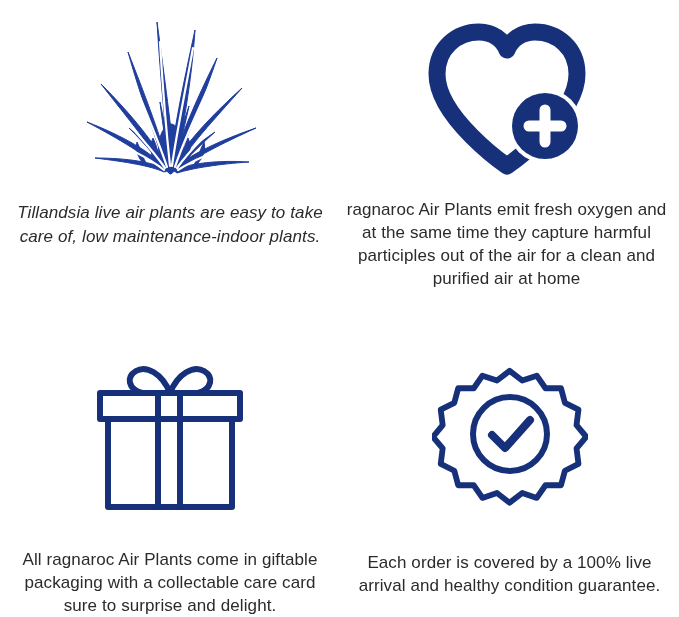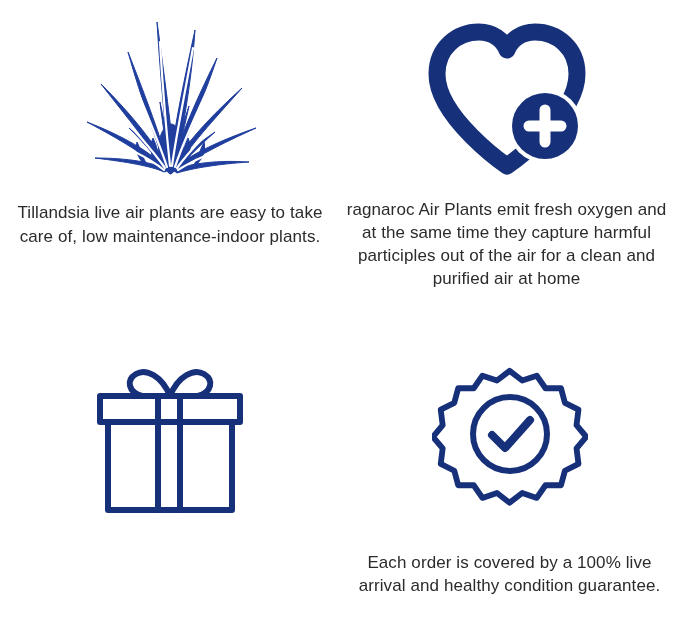--- a/index.html
+++ b/index.html
@@ -21,21 +21,21 @@
     grid-template-columns: 340px 339px;
     grid-template-rows: 309px 308px;
   }
   .feature-cell {
     display: flex;
     flex-direction: column;
     align-items: center;
     box-sizing: border-box;
     background: #ffffff;
   }
-  .cell-tl { padding: 8px 8px 0 8px; }
+  .cell-tl { padding: 8px 8px 0 8px; font-style: italic; }
   .cell-tr { padding: 10px 8px 0 2px; }
   .cell-bl { padding: 46px 8px 0 8px; }
   .cell-br { padding: 46px 6px 0 6px; }
 
   .icon-wrap {
     display: flex;
     align-items: flex-end;
     justify-content: center;
   }
   .icon-wrap svg { display: block; }
@@ -123,20 +123,21 @@
         <g fill="none" stroke="#16307a" stroke-width="6" stroke-linejoin="round" stroke-linecap="round">
           <path d="M90 36 C82 16 66 8 56 14 C46 20 48 32 62 36 Z"></path>
           <path d="M90 36 C98 16 114 8 124 14 C134 20 132 32 118 36 Z"></path>
           <rect x="20" y="36" width="140" height="26"></rect>
           <rect x="28" y="62" width="124" height="88"></rect>
           <path d="M78 36 L78 150"></path>
           <path d="M100 36 L100 150"></path>
         </g>
       </svg>
     </div>
+    <div class="feature-text">All ragnaroc Air Plants come in giftable packaging with a collectable care card sure to surprise and delight.</div>
   </div>
 
   <div class="feature-cell cell-br">
     <div class="icon-wrap">
       <svg width="156" height="155" viewBox="0 0 156 155" aria-hidden="true">
         <g fill="none" stroke="#16307a" stroke-width="6" stroke-linejoin="round" stroke-linecap="round">
           <polygon points="78,6 91,16 106,11 115,24 131,24 135,39 149,46 147,62 157,74 147,86 149,102 135,109 131,124 115,124 106,137 91,132 78,142 65,132 50,137 41,124 25,124 21,109 7,102 9,86 -1,74 9,62 7,46 21,39 25,24 41,24 50,11 65,16" transform="translate(0,5) scale(0.97) translate(2,0)"></polygon>
           <circle cx="78" cy="74" r="37"></circle>
           <path d="M60 75 L73 88 L98 60" stroke-width="8"></path>
         </g>

